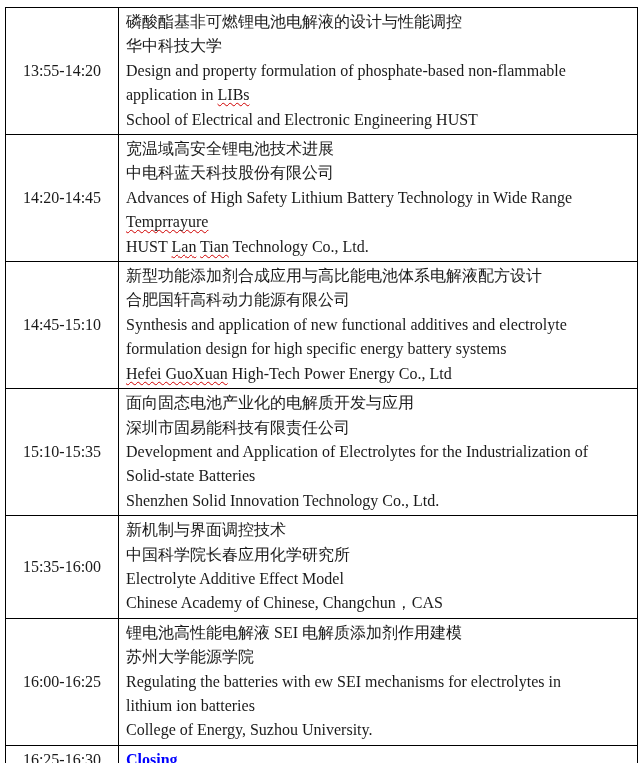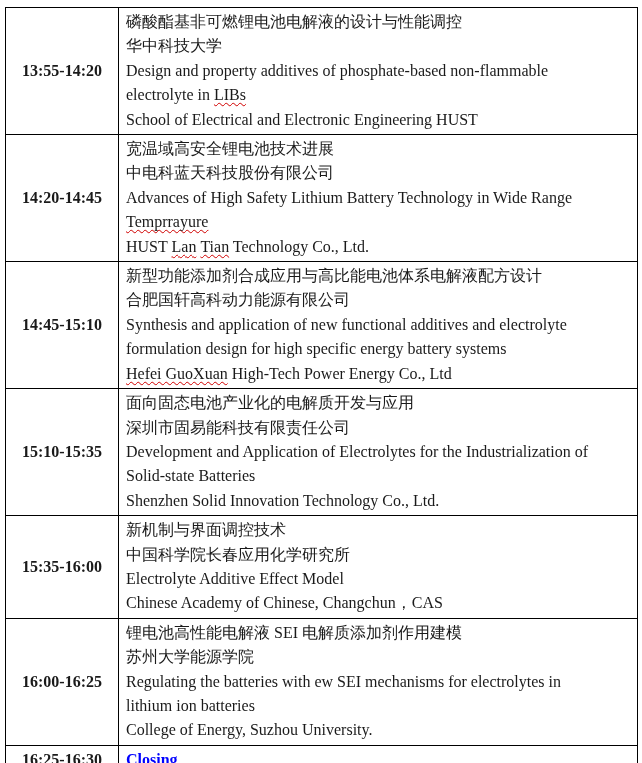--- a/index.html
+++ b/index.html
@@ -22,59 +22,58 @@
     table-layout: fixed;
   }
   table.agenda td {
     border: 1px solid #000000;
     vertical-align: middle;
     overflow: hidden;
   }
   td.time-cell {
     width: 110px;
     text-align: center;
-    font-weight: bold;
+    font-weight: normal;
     font-size: 16px;
     white-space: nowrap;
   }
   td.session-cell {
     padding: 2px 4px 2px 7px;
     font-size: 16px;
   }
   .session-line {
     line-height: 24.4px;
     white-space: nowrap;
   }
   .misspell {
     text-decoration-line: underline;
     text-decoration-style: wavy;
     text-decoration-color: #d00000;
     text-decoration-thickness: 1px;
     text-underline-offset: 2px;
     text-decoration-skip-ink: none;
-    font-family: Liberation Serif, serif;
   }
   .closing {
     color: #0000ff;
     font-weight: bold;
   }
 </style>
 </head>
 <body>
 
 <div class="page">
   <table class="agenda">
     <tbody id="agenda-body">
         <tr>
           <td class="time-cell">13:55-14:20</td>
           <td class="session-cell">
             <div class="session-line"><span>磷酸酯基非可燃锂电池电解液的设计与性能调控</span></div>
             <div class="session-line"><span>华中科技大学</span></div>
-            <div class="session-line"><span>Design and property additives of phosphate-based non-flammable</span></div>
-            <div class="session-line"><span>electrolyte in </span><span class="misspell">LIBs</span></div>
+            <div class="session-line"><span>Design and property formulation of phosphate-based non-flammable</span></div>
+            <div class="session-line"><span>application in </span><span class="misspell">LIBs</span></div>
             <div class="session-line"><span>School of Electrical and Electronic Engineering HUST</span></div>
           </td>
         </tr>
         <tr>
           <td class="time-cell">14:20-14:45</td>
           <td class="session-cell">
             <div class="session-line"><span>宽温域高安全锂电池技术进展</span></div>
             <div class="session-line"><span>中电科蓝天科技股份有限公司</span></div>
             <div class="session-line"><span>Advances of High Safety Lithium Battery Technology in Wide Range</span></div>
             <div class="session-line"><span class="misspell">Temprrayure</span></div>

